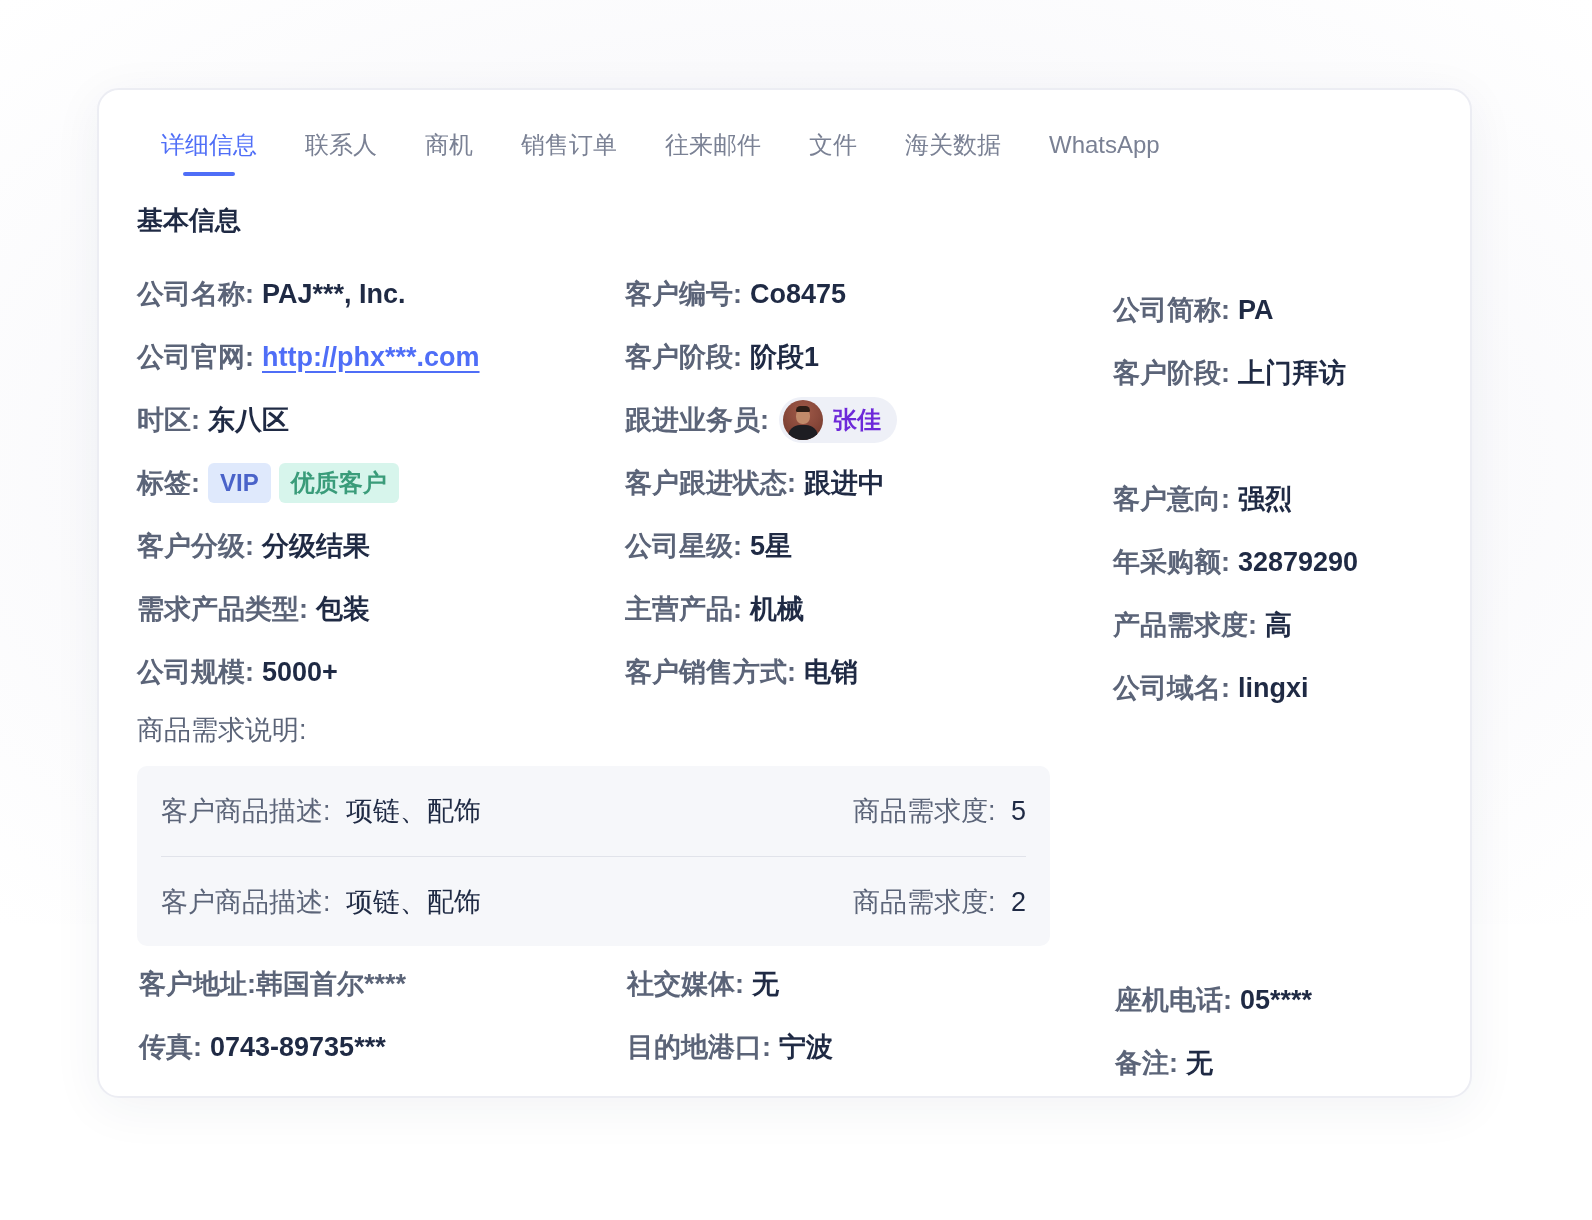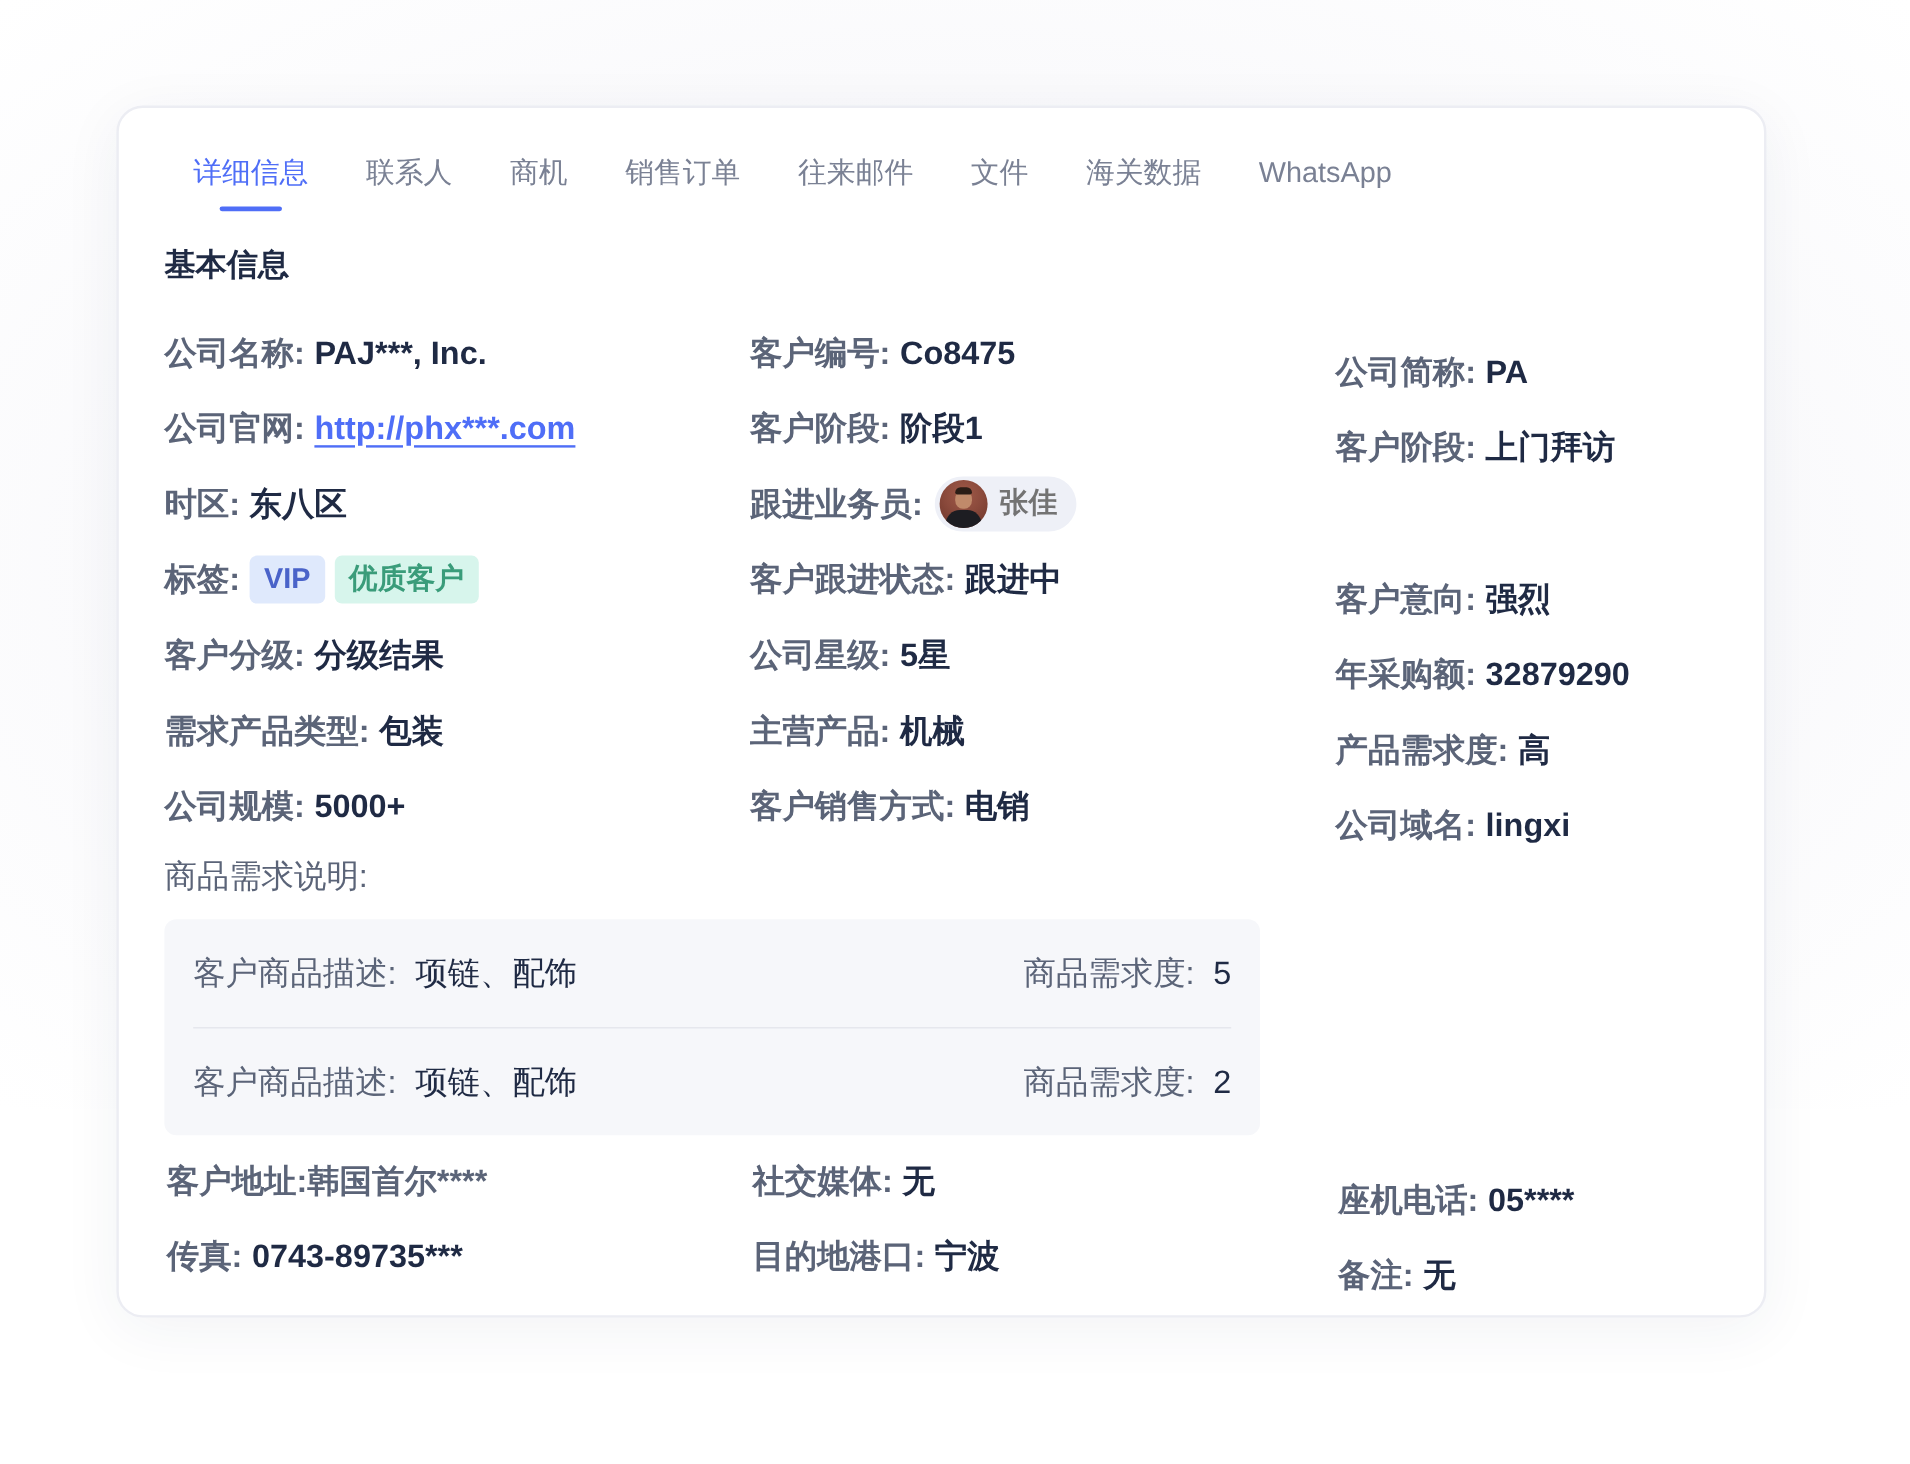--- a/index.html
+++ b/index.html
@@ -76,21 +76,21 @@
     background: #c08a6a; border-radius: 50% 50% 45% 45%;
   }
   .avatar .hair {
     position: absolute; left: 13px; top: 6px; width: 14px; height: 6px;
     background: #2b1d16; border-radius: 6px 6px 2px 2px;
   }
   .avatar .body {
     position: absolute; left: 5px; top: 25px; width: 30px; height: 20px;
     background: #1d1d22; border-radius: 12px 12px 0 0;
   }
-  .chip-name { font-size: 24px; color: #737373; margin-left: 10px; }
+  .chip-name { font-size: 24px; color: #6d28d9; margin-left: 10px; }
   .desc-label {
     position: absolute; left: 38px; top: 622px;
     font-size: 27px; color: #5b6478;
   }
   .desc-box {
     position: absolute; left: 38px; top: 676px;
     width: 913px; height: 180px;
     background: #f6f7fa; border-radius: 10px;
     padding: 0 24px;
   }

